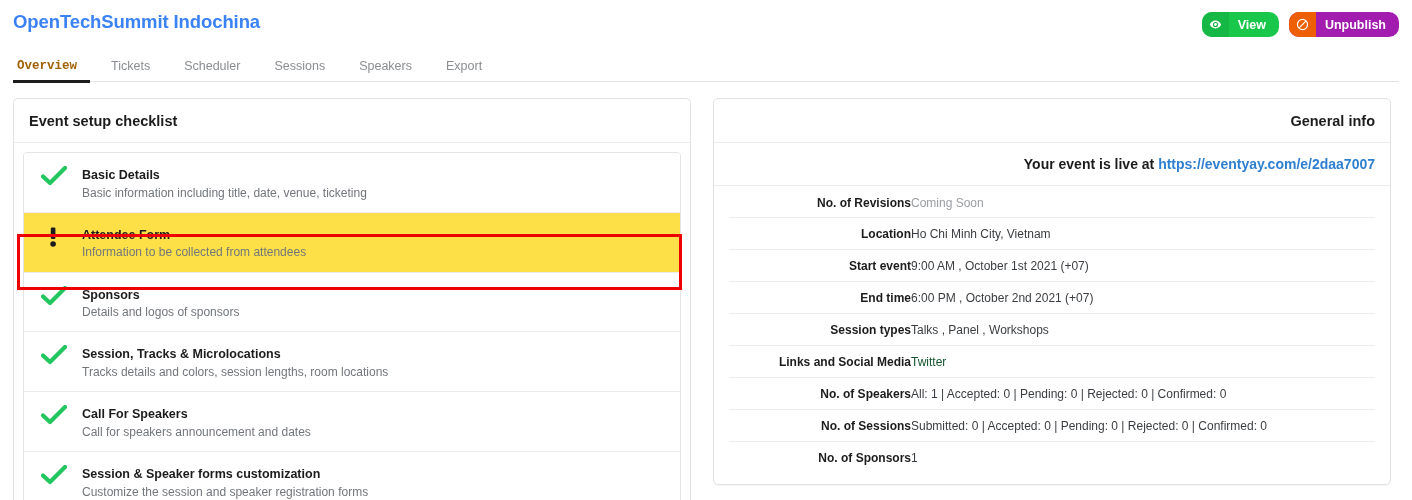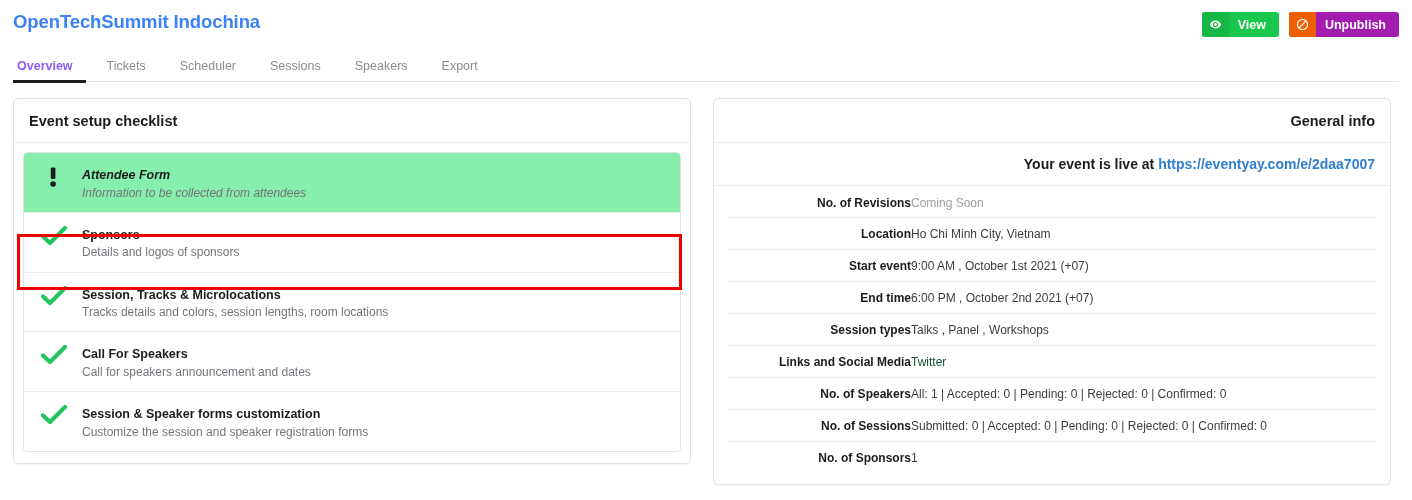--- a/index.html
+++ b/index.html
@@ -32,21 +32,21 @@
     position: absolute;
     right: 13px;
     top: 12px;
     display: flex;
     gap: 10px;
   }
   .action-btn {
     display: flex;
     align-items: stretch;
     height: 25px;
-    border-radius: 3px;
+    border-radius: 10px;
     overflow: hidden;
     cursor: pointer;
     border: none;
     padding: 0;
   }
   .action-btn .btn-icon {
     width: 27px;
     display: flex;
     align-items: center;
     justify-content: center;
@@ -82,22 +82,23 @@
   .tab {
     position: relative;
     font-size: 12.5px;
     color: #8a8d91;
     padding: 0 17px 9px 17px;
     cursor: pointer;
     white-space: nowrap;
   }
   .tab:first-child { padding-left: 4px; }
   .tab.active {
-    color: #8b5cf6;
-    font-weight: bold;
+    color: #a16207;
+    font-weight: bold;
+    font-family: Liberation Mono, monospace;
   }
   .tab.active::after {
     content: "";
     position: absolute;
     left: 0;
     right: 4px;
     bottom: -1px;
     height: 3px;
     background: #1c1c1c;
   }
@@ -136,21 +137,21 @@
   .check-row {
     display: flex;
     align-items: flex-start;
     padding: 11px 12px 11px 14px;
     border-bottom: 1px solid #ededef;
     background: #ffffff;
     cursor: pointer;
     min-height: 49px;
   }
   .check-row:last-child { border-bottom: none; }
-  .check-row.pending { background: #86efac; font-style: italic; }
+  .check-row.pending { background: #fde047; }
   .check-icon {
     width: 44px;
     flex: none;
     display: flex;
     align-items: center;
     justify-content: flex-start;
     padding-top: 2px;
     padding-left: 3px;
   }
   .check-text { padding-top: 1px; }
@@ -258,20 +259,31 @@
   </div>
 </div>
 
 <div class="content">
 
   <div class="card checklist-card">
     <div class="card-title">Event setup checklist</div>
     <div class="checklist-body">
       <div class="checklist-inner">
 
+        <div class="check-row">
+          <span class="check-icon">
+            <svg width="26" height="20" viewBox="0 0 26 20" aria-hidden="true">
+              <path d="M2 10.5 L9 17 L24 2" fill="none" stroke="#22c55e" stroke-width="4.2" stroke-linecap="round" stroke-linejoin="round"></path>
+            </svg>
+          </span>
+          <span class="check-text">
+            <span class="check-name">Basic Details</span>
+            <div class="check-desc">Basic information including title, date, venue, ticketing</div>
+          </span>
+        </div>
 
         <div class="check-row pending">
           <span class="check-icon">
             <svg width="26" height="22" viewBox="0 0 26 22" aria-hidden="true">
               <rect x="9.8" y="1.5" width="4.6" height="11.5" rx="1.2" fill="#1c1c1c"></rect>
               <circle cx="12.1" cy="18" r="2.8" fill="#1c1c1c"></circle>
             </svg>
           </span>
           <span class="check-text">
             <span class="check-name">Attendee Form</span>

